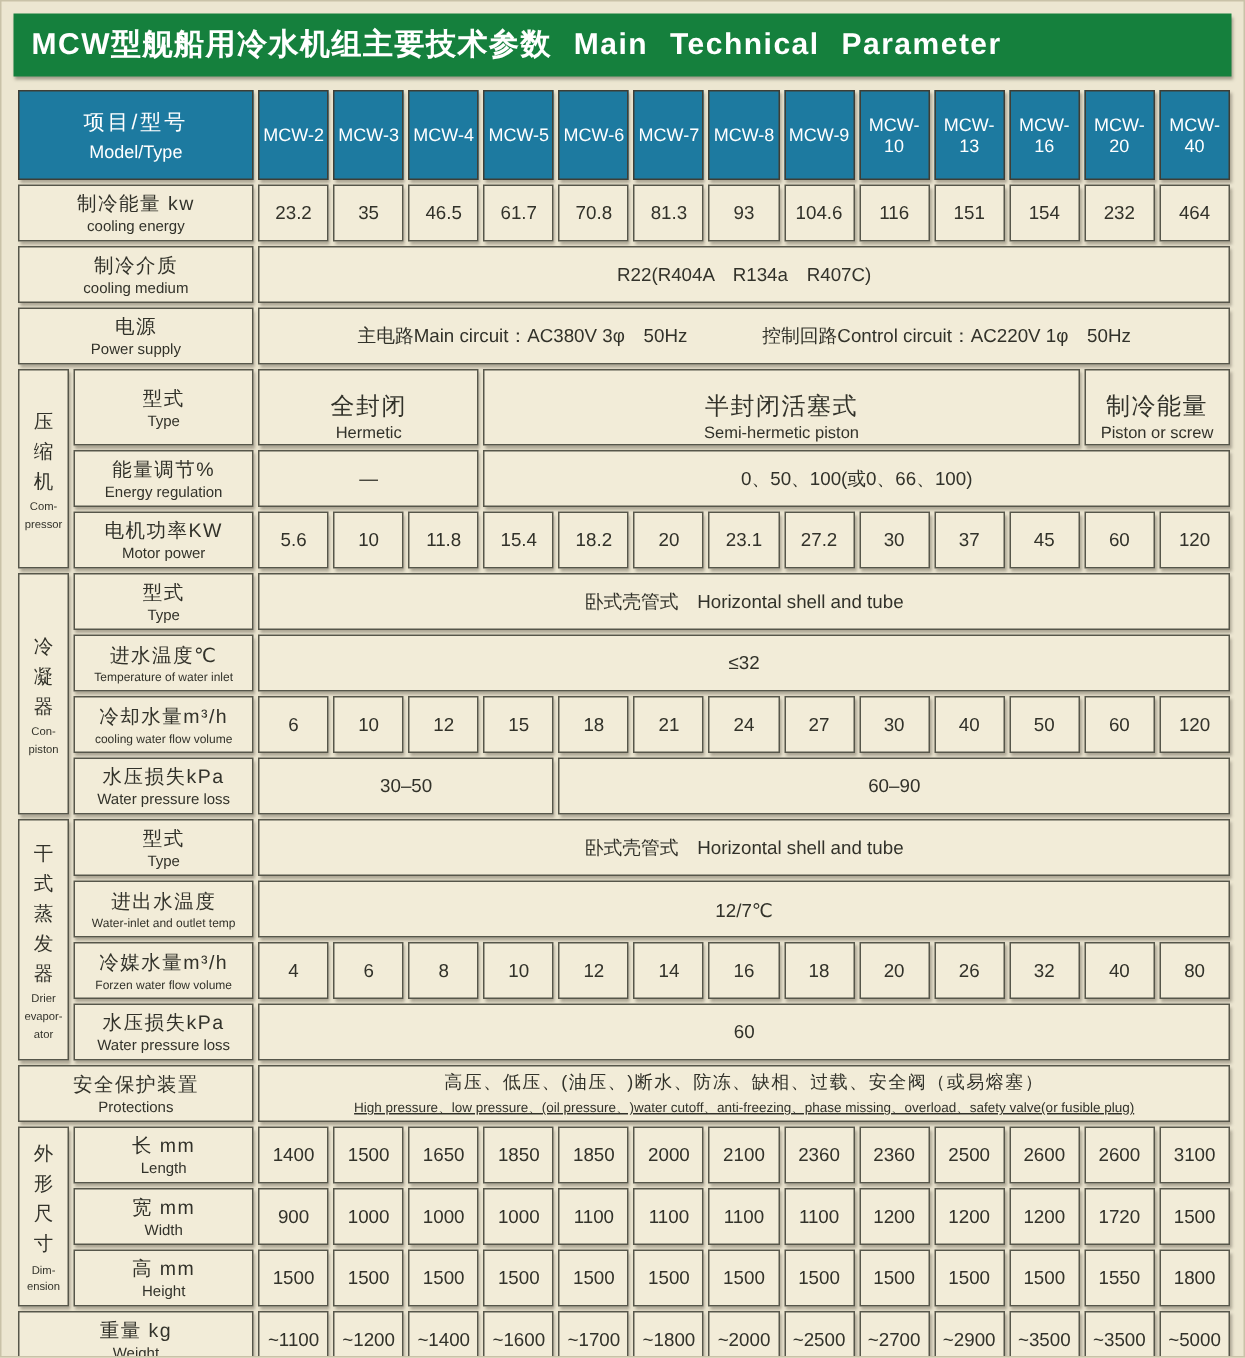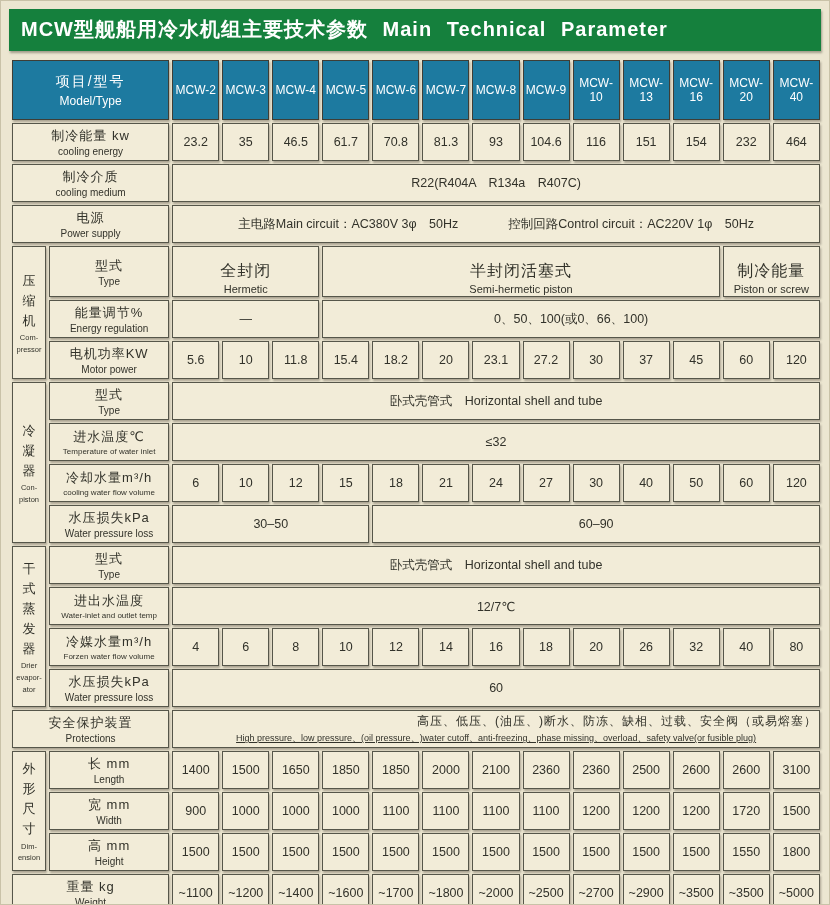--- a/index.html
+++ b/index.html
@@ -53,21 +53,21 @@
   td.label-cell .le{font-size:10px;margin-top:1px;}
   td.label-cell .le.small{font-size:8px;letter-spacing:0;}
   td.section-cell{
     font-size:13px;
     padding:4px 0;
   }
   td.section-cell .vchar{line-height:1.55;}
   td.section-cell .sen{font-size:7.5px;line-height:1.3;margin-top:2px;}
   td.data-cell .cz{font-size:16px;letter-spacing:1px;margin-top:13px;}
   td.data-cell .ce{font-size:11px;margin-top:1px;}
-  td.data-cell .pz{font-size:12px;letter-spacing:1px;text-align:right;}
+  td.data-cell .pz{font-size:12px;letter-spacing:1px;}
   td.data-cell .pe{font-size:9px;margin-top:2px;letter-spacing:0;text-decoration:underline;}
 </style>
 </head>
 <body>
 
 <div class="title-bar">MCW型舰船用冷水机组主要技术参数 Main Technical Parameter</div>
 
 <table class="params">
   <colgroup>
     <col style="width:34px">

